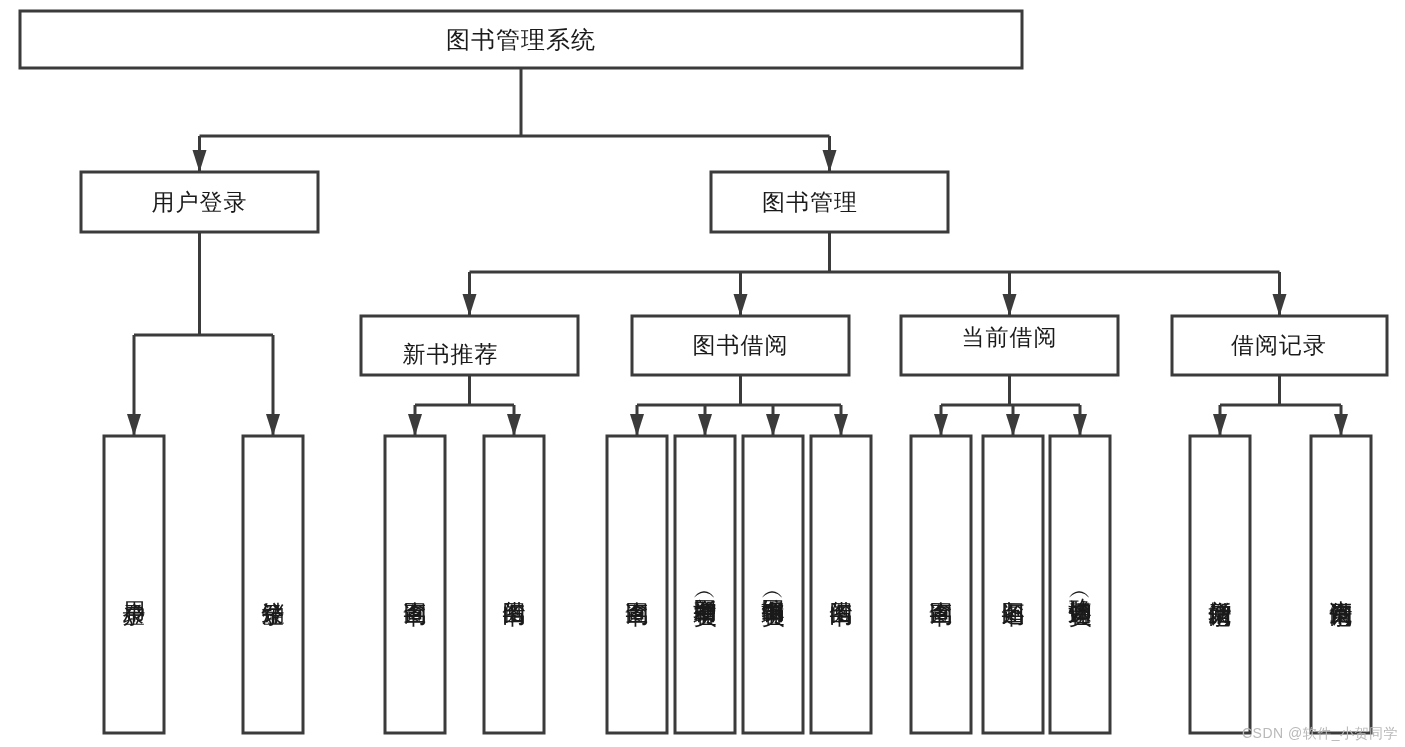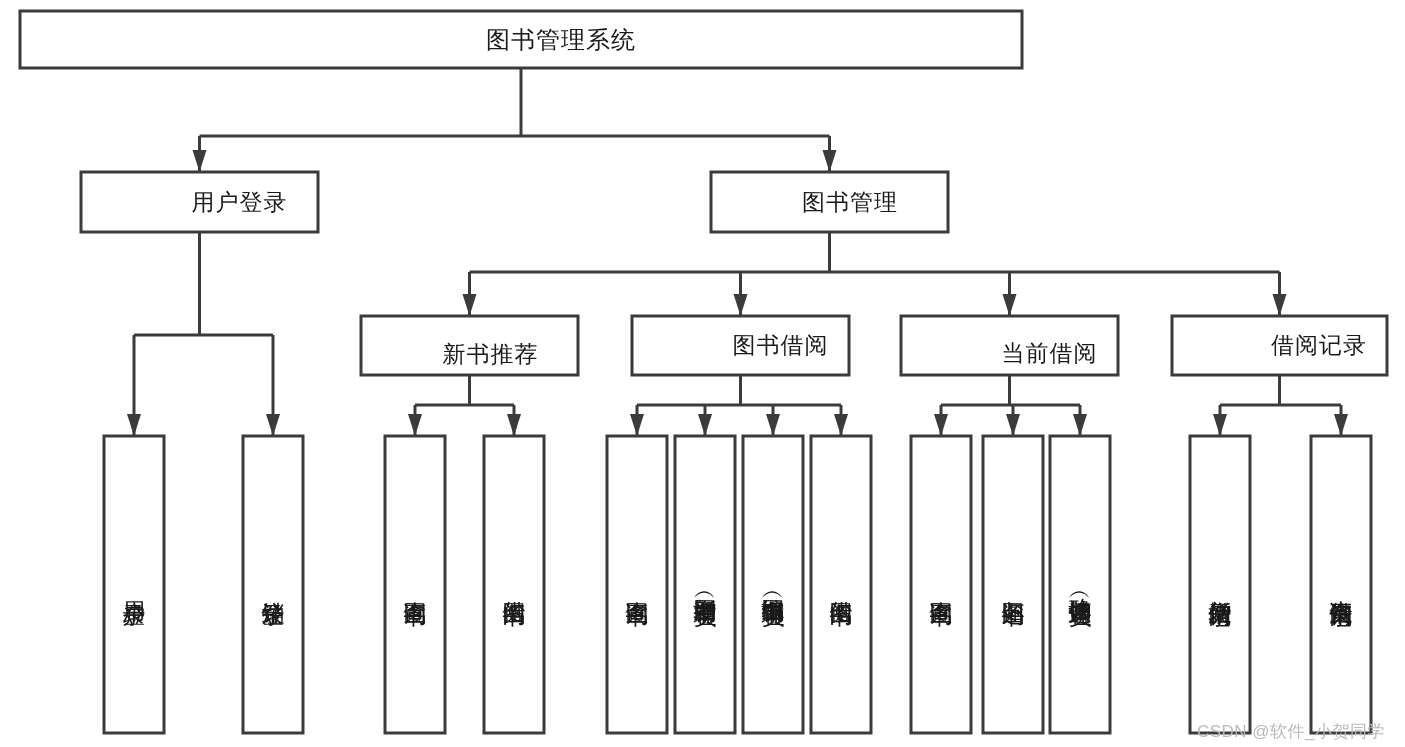--- a/index.html
+++ b/index.html
@@ -27,27 +27,26 @@
     pointer-events:none;
   }
   .hlabel-wrap{
     position:absolute;
     display:flex;align-items:center;justify-content:center;
     font-family:Liberation Mono, monospace;
     font-size:23px;color:#1a1a1a;
     letter-spacing:1px;
     white-space:nowrap;
     pointer-events:none;
-    margin-left:40px;
   }
   .hlabel-wrap.root{font-size:24px;}
   #watermark{
-    position:absolute;right:20px;bottom:4px;
+    position:absolute;right:7px;bottom:4px;
     font-family:"Liberation Sans","DejaVu Sans",sans-serif;
-    font-size:17px;color:#b9b9b9;
+    font-size:14px;color:#b9b9b9;
     letter-spacing:0.5px;white-space:nowrap;
     pointer-events:none;
     text-align:center;
   }
 </style>
 </head>
 <body>
 
 <div id="diagram-root">
 
@@ -129,21 +128,21 @@
         <rect x="1311" y="436" width="60" height="297" class="node-box"></rect>
       </g>
   </svg>
 
   <div id="label-layer">
       <div class="hlabel-wrap root" style="left: 20px; top: 11px; width: 1002px; height: 57px;">图书管理系统</div>
       <div class="hlabel-wrap" style="left: 81px; top: 172px; width: 237px; height: 60px;">用户登录</div>
       <div class="hlabel-wrap" style="left: 711px; top: 172px; width: 198px; height: 60px;">图书管理</div>
       <div class="hlabel-wrap" style="left: 342px; top: 316px; width: 217px; height: 76px;">新书推荐</div>
       <div class="hlabel-wrap" style="left: 632px; top: 316px; width: 217px; height: 59px; text-align: right;">图书借阅</div>
-      <div class="hlabel-wrap" style="left: 901px; top: 324px; width: 217px; height: 59px;">当前借阅</div>
+      <div class="hlabel-wrap" style="left: 901px; top: 308px; width: 217px; height: 59px;">当前借阅</div>
       <div class="hlabel-wrap" style="left: 1172px; top: 316px; width: 214px; height: 59px;">借阅记录</div>
       <div class="vlabel-wrap" style="left: 104px; top: 436px; width: 60px; height: 297px; display: flex; align-items: center; justify-content: center;">用户登录</div>
       <div class="vlabel-wrap" style="left: 243px; top: 436px; width: 60px; height: 297px; display: flex; align-items: center; justify-content: center;">注销登录</div>
       <div class="vlabel-wrap" style="left: 385px; top: 436px; width: 60px; height: 297px; display: flex; align-items: center; justify-content: center;">查询图书</div>
       <div class="vlabel-wrap" style="left: 484px; top: 436px; width: 60px; height: 297px; display: flex; align-items: center; justify-content: center;">借阅图书</div>
       <div class="vlabel-wrap" style="left: 607px; top: 436px; width: 60px; height: 297px; display: flex; align-items: center; justify-content: center;">查询图书</div>
       <div class="vlabel-wrap" style="left: 675px; top: 436px; width: 60px; height: 297px; display: flex; align-items: center; justify-content: center;">新增图书（管理员）</div>
       <div class="vlabel-wrap" style="left: 743px; top: 436px; width: 60px; height: 297px; display: flex; align-items: center; justify-content: center;">编辑图书（管理员）</div>
       <div class="vlabel-wrap" style="left: 811px; top: 436px; width: 60px; height: 297px; display: flex; align-items: center; justify-content: center;">借阅图书</div>
       <div class="vlabel-wrap" style="left: 911px; top: 436px; width: 60px; height: 297px; display: flex; align-items: center; justify-content: center;">查询图书</div>

